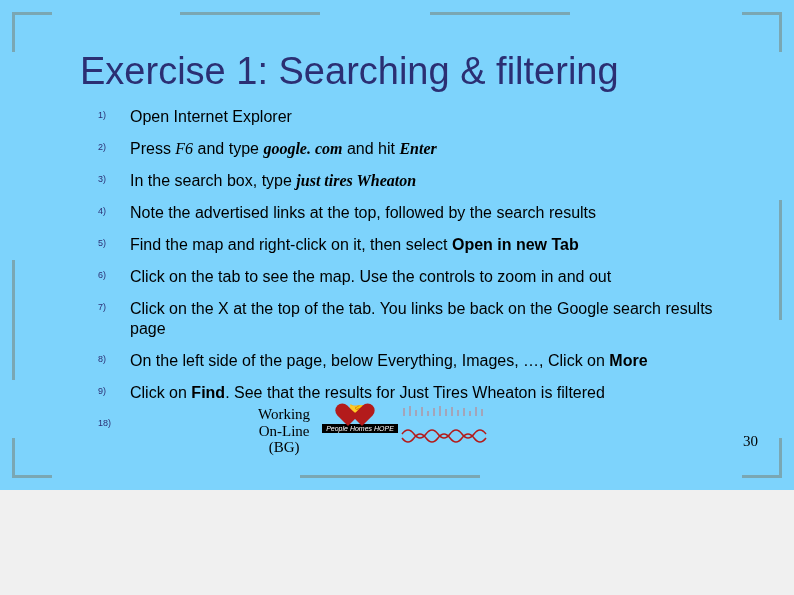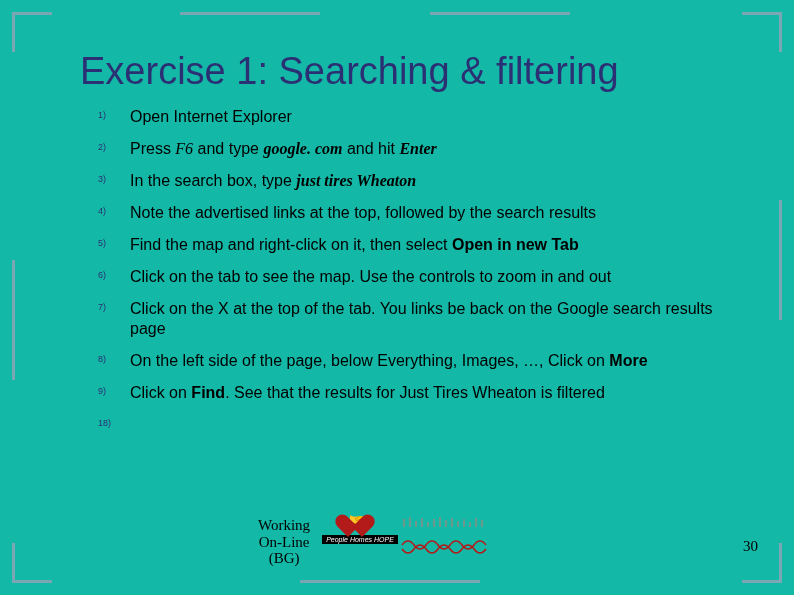--- a/index.html
+++ b/index.html
@@ -7,22 +7,22 @@
     padding: 0;
     width: 794px;
     height: 595px;
     background: #f0f0f0;
     font-family: Arial, sans-serif;
     overflow: hidden;
   }
   .slide {
     position: relative;
     width: 794px;
-    height: 595px;
-    background: #14b8a6;
+    height: 490px;
+    background: #7dd3fc;
     box-sizing: border-box;
   }
   
   .corner {
     position: absolute;
     width: 40px;
     height: 40px;
     border: 3px solid #7aa7b3;
     box-sizing: border-box;
   }
@@ -65,21 +65,21 @@
   }
   ol.steps li .num {
     position: absolute;
     left: 18px;
     top: 3px;
     font-size: 9px;
     color: #2b2f73;
   }
   .footer {
     position: absolute;
-    bottom: 24px;
+    bottom: 30px;
     left: 0;
     right: 0;
     height: 60px;
     padding-left: 20px;
   }
   .footer-title {
     position: absolute;
     left: 258px;
     top: 6px;
     font-family: Garamond, "Times New Roman", serif;

